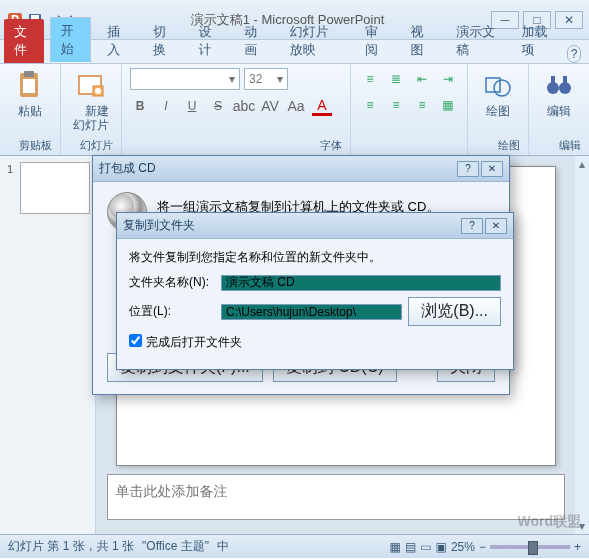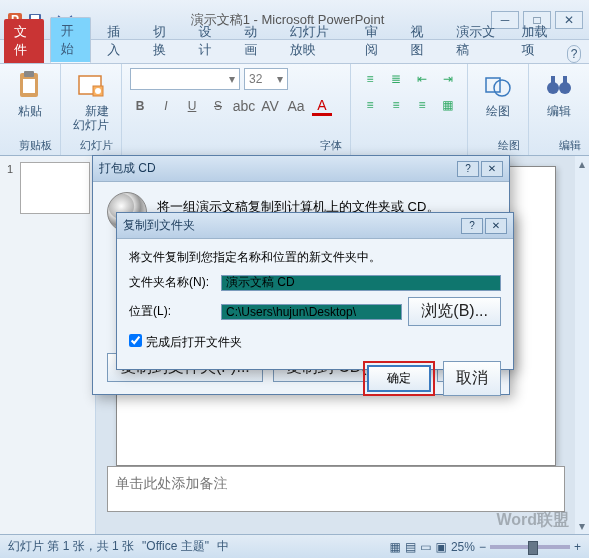--- a/index.html
+++ b/index.html
@@ -27,21 +27,21 @@
 .fontgrp .row2{display:flex;gap:6px;align-items:center;color:#666}
 .fontgrp .ib{width:20px;height:20px;display:flex;align-items:center;justify-content:center;font-size:14px}
 .paragrp{display:grid;grid-template-columns:repeat(4,22px);grid-template-rows:22px 22px;gap:4px}
 .paragrp .pb{width:22px;height:22px;display:flex;align-items:center;justify-content:center;color:#3a6}
 .workspace{display:flex;height:378px;background:#eef3f8}
 .slidepanel{width:96px;border-right:1px solid #c4d6e8;background:#eef3f8;padding:6px}
 .thumb{border:1px solid #aaa;background:#fff;width:70px;height:52px;margin-left:14px;position:relative}
 .thumb .tn{position:absolute;left:-14px;top:0;font-size:11px;color:#555}
 .canvas{flex:1;background:#d9e4ef;display:flex;flex-direction:column;align-items:center;padding:10px 10px 0;overflow:hidden}
 .slide{background:#fff;border:1px solid #888;box-shadow:2px 2px 6px rgba(0,0,0,.2);width:440px;height:300px}
-.notes{width:458px;height:46px;background:#fff;border:1px solid #999;padding:8px;color:#777;font-size:14px}
+.notes{width:458px;height:46px;background:#fff;border:1px solid #999;margin-top:8px;padding:8px;color:#777;font-size:14px}
 .statusbar{height:24px;background:linear-gradient(#e2ecf6,#cddff0);border-top:1px solid #9cb4cc;display:flex;align-items:center;padding:0 8px;color:#3a5a7a;font-size:11px;gap:8px}
 .statusbar .zoom{margin-left:auto;display:flex;align-items:center;gap:4px}
 .zoom .track{width:80px;height:4px;background:#aac;position:relative}
 .zoom .track::after{content:"";position:absolute;left:38px;top:-4px;width:8px;height:12px;background:#678;border:1px solid #456}
 .dialog{position:absolute;border:1px solid #5b7fa8;background:#eef4fa;box-shadow:4px 4px 12px rgba(0,0,0,.3)}
 .dlg-title{height:26px;background:linear-gradient(#d8e6f4,#b9cfe6);border-bottom:1px solid #9cb4cc;display:flex;align-items:center;padding:0 6px;color:#1a3a5a;font-size:12px}
 .dlg-title .dctl{margin-left:auto;display:flex;gap:2px}
 .dlg-title .db{width:22px;height:16px;border:1px solid #7a9abb;background:#d4e3f1;display:flex;align-items:center;justify-content:center;font-size:10px}
 .d1{left:92px;top:155px;width:418px;height:240px}
 .d1 .body{padding:10px 14px;display:flex;gap:10px}
@@ -53,21 +53,21 @@
 .d2{left:116px;top:212px;width:398px;height:158px}
 .d2 .body2{padding:10px 12px}
 .d2 .desc{margin-bottom:8px}
 .d2 .frow{display:flex;align-items:center;gap:6px;margin-bottom:6px}
 .d2 .flabel{width:86px}
 .d2 .finput{border:1px solid #7a9abb;background:#0f766e;height:16px;padding:2px 4px;flex:1;font-family:inherit;font-size:12px}
 .d2 .chk{display:flex;align-items:flex-start;gap:4px;margin-top:8px}
 .d2 .dbtns{display:flex;justify-content:flex-end;gap:8px;margin-top:10px}
 .okwrap{border:2px solid #d02020;padding:2px}
 .ok{border:2px solid #3a7abf;background:linear-gradient(#fdfefe,#e2ecf6);padding:3px 18px;cursor:pointer}
-.watermark{position:absolute;right:20px;bottom:28px;color:rgba(0,0,0,.25);font-size:16px;font-weight:bold;pointer-events:none}
+.watermark{position:absolute;right:8px;bottom:28px;color:rgba(0,0,0,.25);font-size:14px;font-weight:bold;pointer-events:none}
 .vsb{width:14px;background:#e4eef8;display:flex;flex-direction:column;align-items:center;padding:2px}
 .vsb .ar{width:12px;height:12px;color:#678;display:flex;align-items:center;justify-content:center}
 </style>
 </head>
 <body>
 
 <div class="titlebar">
   <div class="qa">
     <div class="qb">
         <svg width="16" height="16">
@@ -298,22 +298,16 @@
     </div>
     <div class="frow">
       <div class="flabel">位置(L):</div>
       <input class="finput" value="C:\Users\hujun\Desktop\" style="">
       <button class="xbtn">浏览(B)...</button>
     </div>
     <label class="chk">
       <input type="checkbox" checked="" style="">
       <span>完成后打开文件夹</span>
     </label>
-    <div class="dbtns">
-      <span class="okwrap">
-        <button class="ok">确定</button>
-      </span>
-      <button class="xbtn">取消</button>
-    </div>
   </div>
 </div>
 
 <div class="watermark">Word联盟</div>
 
 </body></html>

